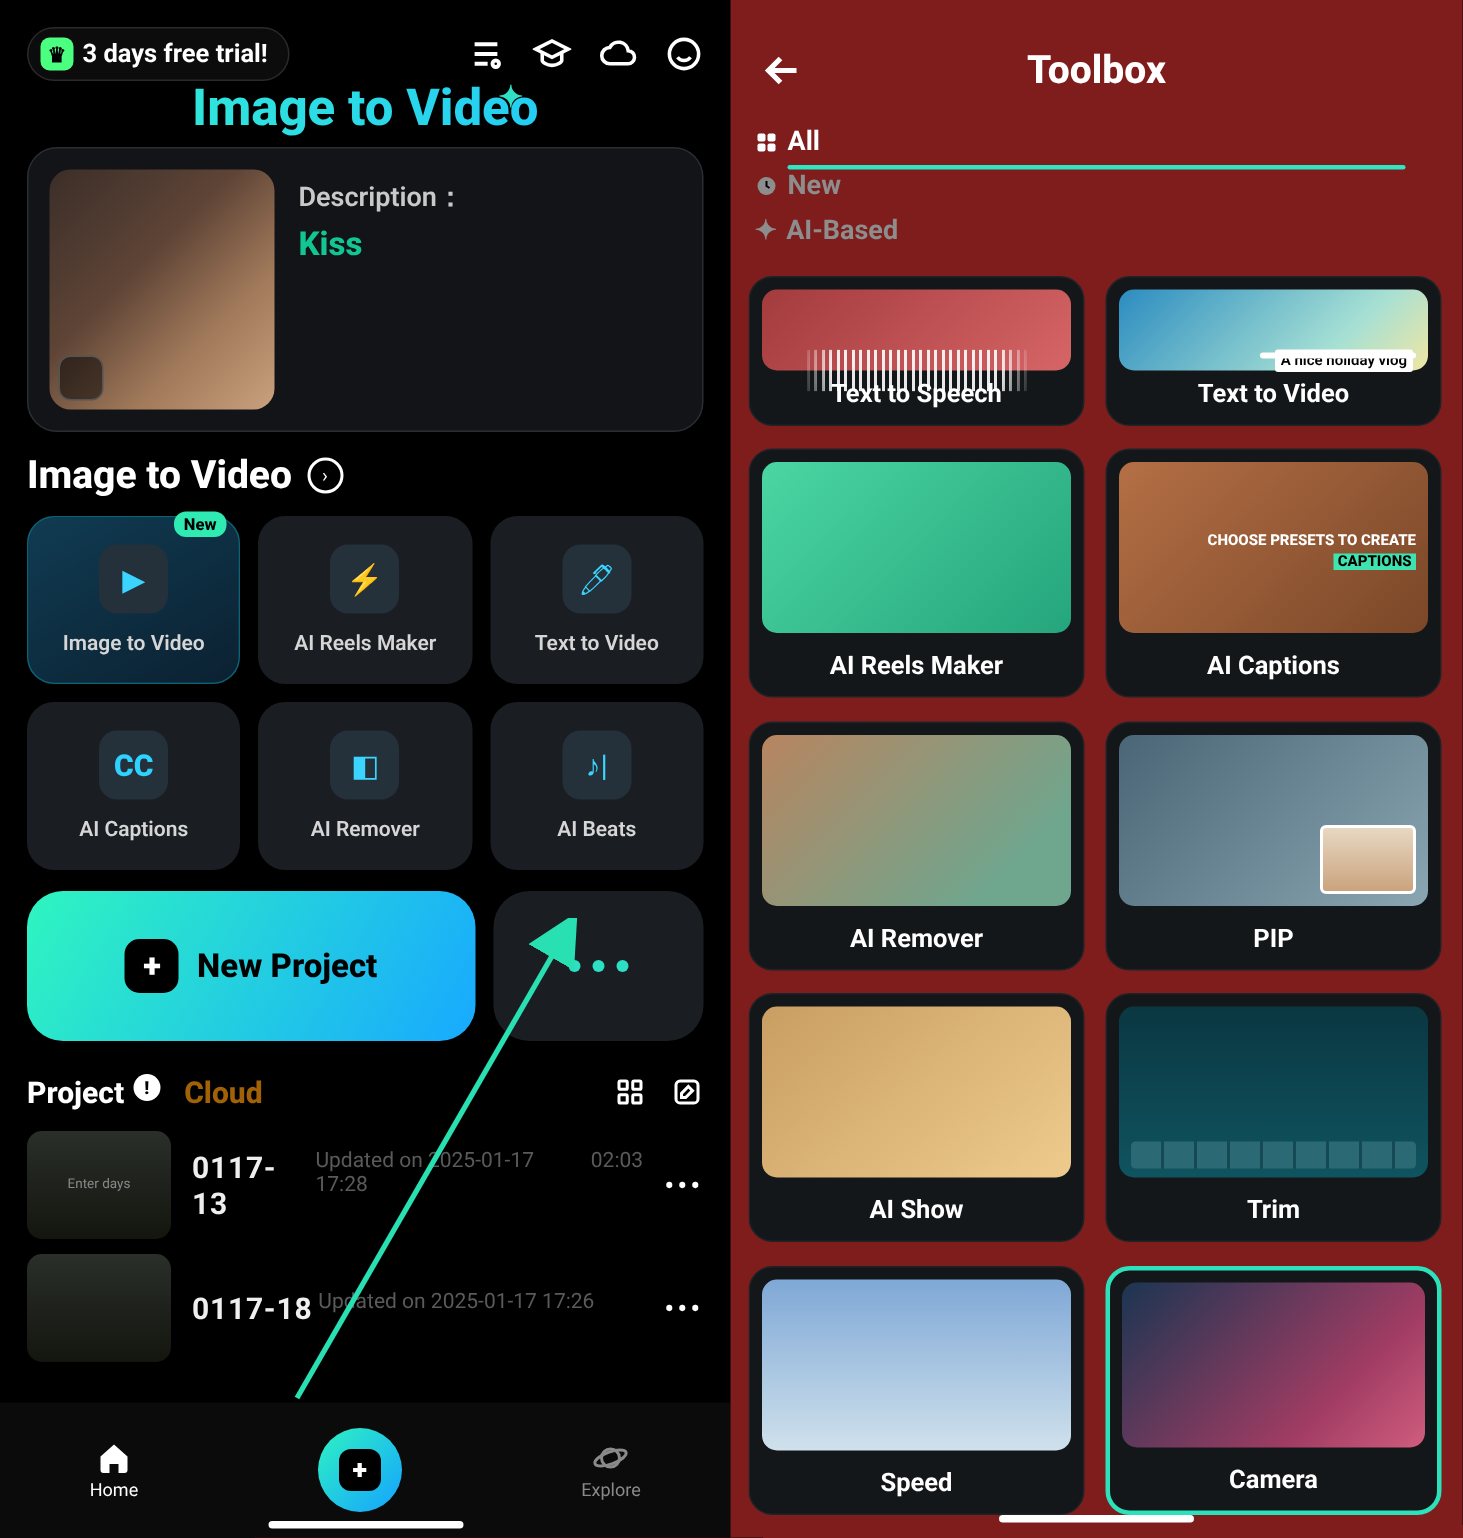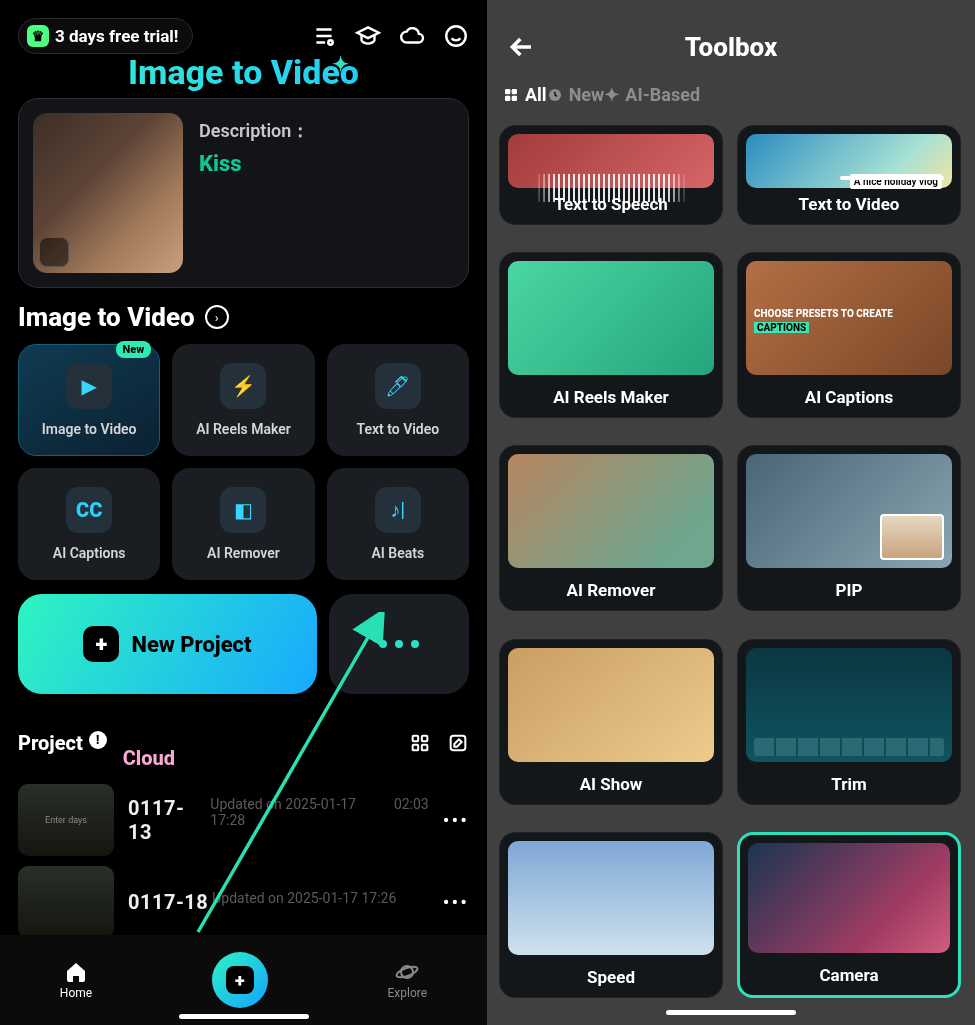--- a/index.html
+++ b/index.html
@@ -187,21 +187,21 @@
   .three-dots { display: flex; gap: 8px; }
   .three-dots span { width: 8px; height: 8px; border-radius: 50%; background: #2de0c4; }
 
   .project-header {
     display: flex;
     align-items: center;
     margin-top: 22px;
     gap: 16px;
   }
   .ph-tab { font-size: 20px; font-weight: 800; display: flex; align-items: flex-start; gap: 6px; }
-  .ph-tab.inactive { color: #f9a8d4; margin-top: 30px; }
+  .ph-tab.inactive { color: #a16207; }
   .ph-warn { width: 18px; height: 18px; border-radius: 50%; background: #fff; color: #000; font-size: 12px; display:flex; align-items:center; justify-content:center; font-weight:900; }
   .ph-actions { margin-left: auto; display: flex; gap: 16px; }
   .ph-actions svg { width: 22px; height: 22px; }
 
   .project-list { margin-top: 14px; display: flex; flex-direction: column; gap: 10px; }
   .proj-item {
     display: flex;
     gap: 14px;
     align-items: center;
   }
@@ -248,44 +248,45 @@
     position: absolute;
     pointer-events: none;
     z-index: 50;
   }
 
   
   .right {
     width: 488px;
     height: 1025px;
     position: relative;
-    background: #404040;
+    background: #7f1d1d;
     padding: 14px 12px;
     display: flex;
     flex-direction: column;
   }
   .right-header {
     display: flex;
     align-items: center;
     justify-content: center;
     position: relative;
     padding: 18px 0 8px;
   }
   .back-arrow {
     position: absolute;
     left: 8px;
   }
   .right-title { font-size: 26px; font-weight: 800; }
 
   .tabs {
     display: flex;
-    justify-content: flex-start;
+    justify-content: space-between;
     margin: 14px 4px 6px;
     font-size: 18px;
     font-weight: 700;
+    flex-direction: column;
   }
   .tab { display: flex; align-items: center; gap: 6px; color: #8d8d8d; padding-bottom: 8px; position: relative; }
   .tab.active { color: #fff; }
   .tab.active::after {
     content: "";
     position: absolute;
     left: 22px; right: 22px; bottom: 0;
     height: 3px;
     background: #30e5c2;
     border-radius: 2px;
@@ -325,21 +326,21 @@
   .tcard.highlight { border: 3px solid #2be2bb; }
   .tcard.half { height: 100px; }
   .tcard.half .img { bottom: 36px; }
 
   
   .g-red { background: linear-gradient(135deg,#a33b3d,#d66567); }
   .g-sea { background: linear-gradient(135deg,#2c8cc0,#a6e0d4 70%, #f0e6a4); position:relative; }
   .g-sea::after { content:""; position:absolute; right:8px; bottom:8px; width:96px; background:#fff; color:#000; font-size:10px; padding:2px 4px; border-radius:3px;}
   .g-reels { background: linear-gradient(135deg,#4bd6a3,#25a57c); }
   .g-cap { background: linear-gradient(135deg,#b46f45,#7a4728); position:relative; }
-  .g-cap .cap-text { position:absolute; left:8px; right:8px; top:40%; font-size:10px; color:#fff; font-weight:800; text-align:left; line-height:1.4; }
+  .g-cap .cap-text { position:absolute; left:8px; right:8px; top:40%; font-size:10px; color:#fff; font-weight:800; text-align:right; line-height:1.4; }
   .g-cap .cap-text .pill { background:#3ee3b0; color:#000; padding:0 3px; }
   .g-remove { background: linear-gradient(135deg,#b88560,#6fa68e 80%); }
   .g-pip { background: linear-gradient(135deg,#4a6676,#8aa6b2); position:relative; }
   .g-pip::after { content:""; position:absolute; right:8px; bottom:8px; width:60px; height:42px; background:linear-gradient(#e7d8c3,#caa37d); border:2px solid #fff; border-radius:4px; }
   .g-aishow { background: linear-gradient(140deg,#c99e63,#eecb8d); }
   .g-trim { background: linear-gradient(#0a3742,#0f545f); position:relative; }
   .g-trim::after { content:""; position:absolute; left:8px; right:8px; bottom:6px; height:18px; background:repeating-linear-gradient(90deg,#2b6a75 0 20px,#154a54 20px 22px); border-radius:3px; }
   .g-speed { background: linear-gradient(#7fa8d6,#cfe1ec); position:relative; }
   .g-camera { background: linear-gradient(135deg,#1b3552,#a13c63 70%,#d05d7e); }
 

